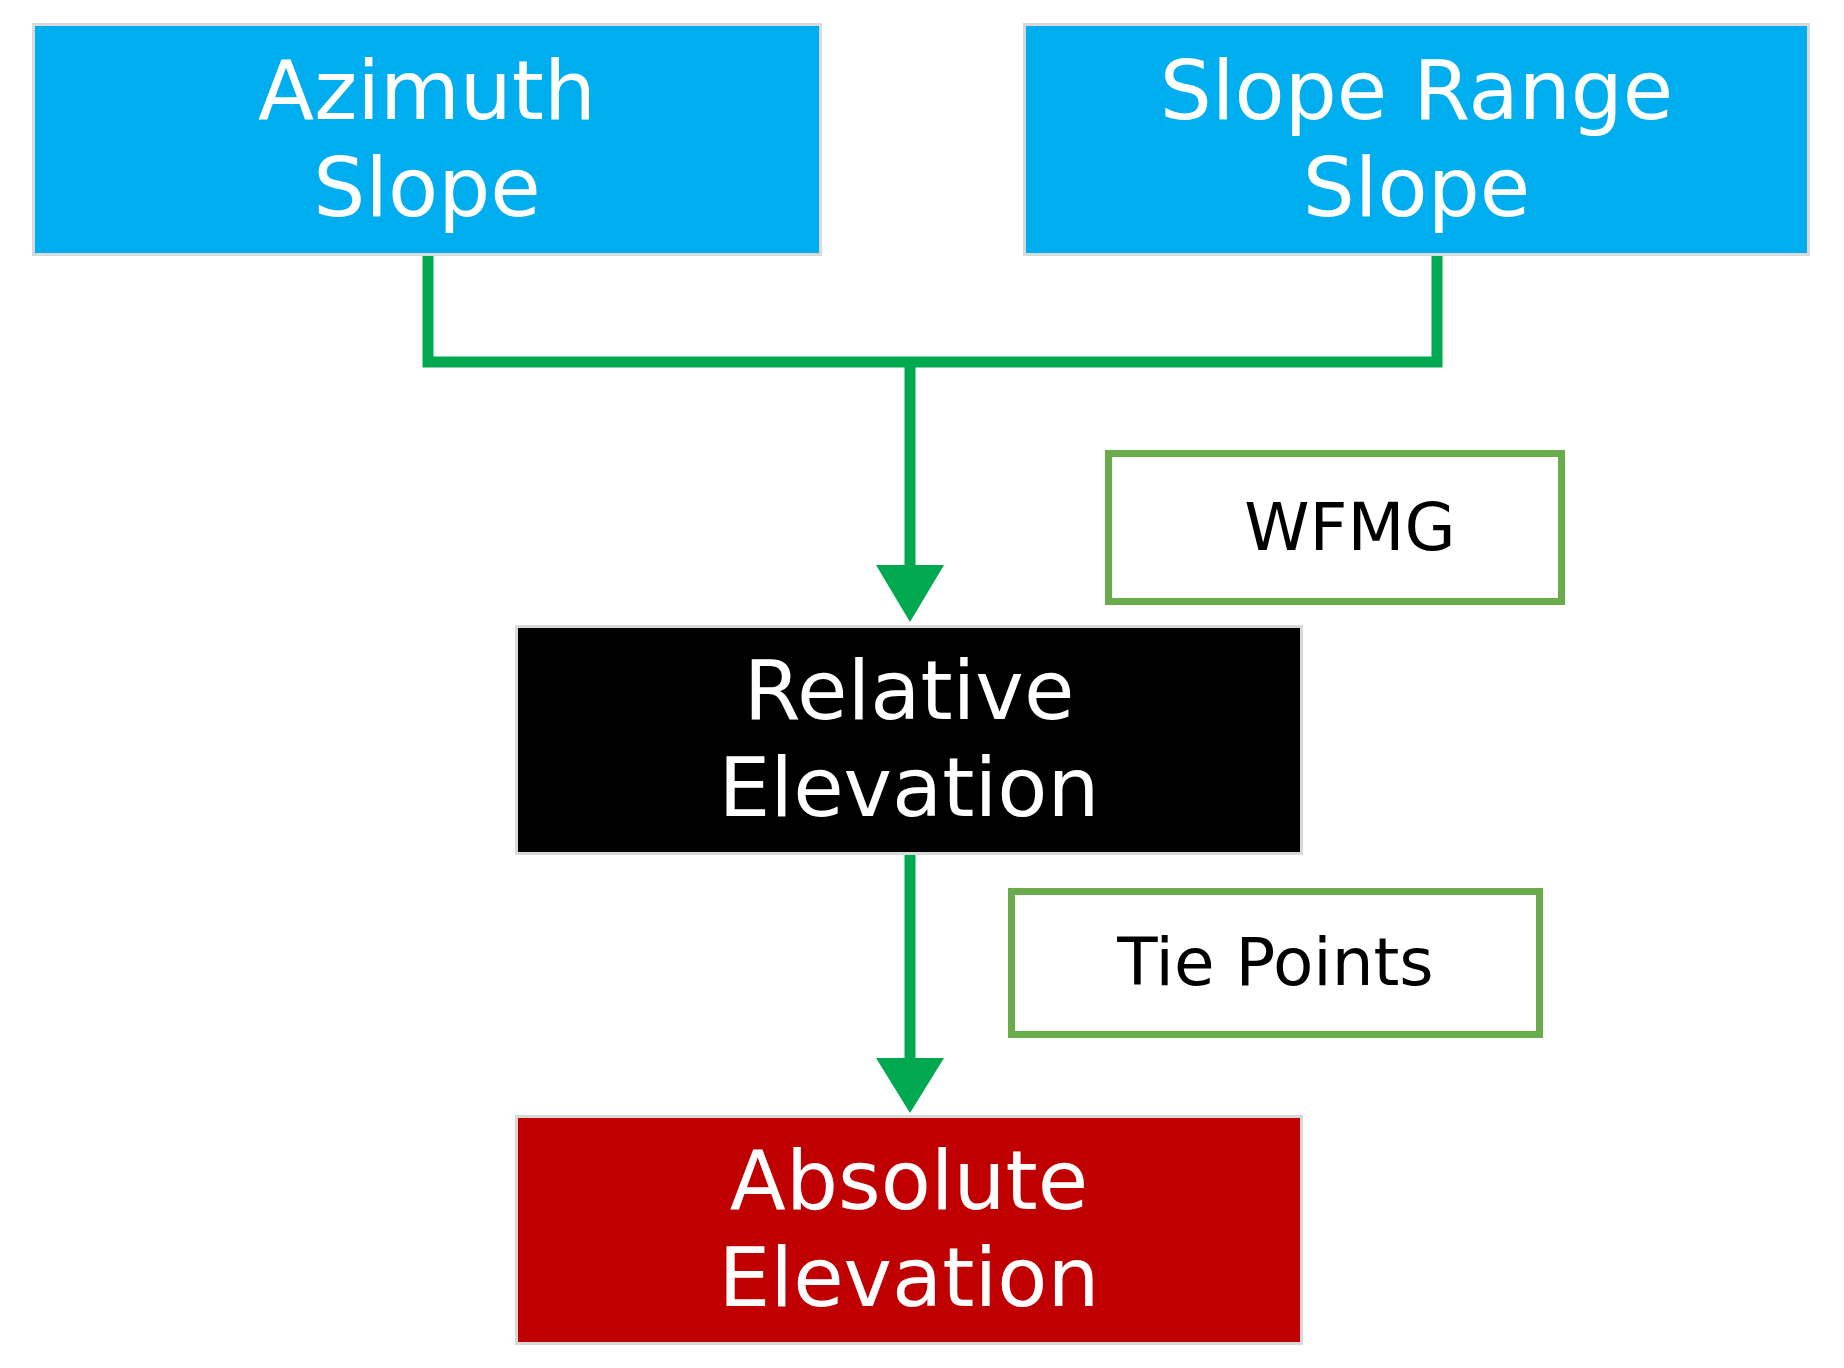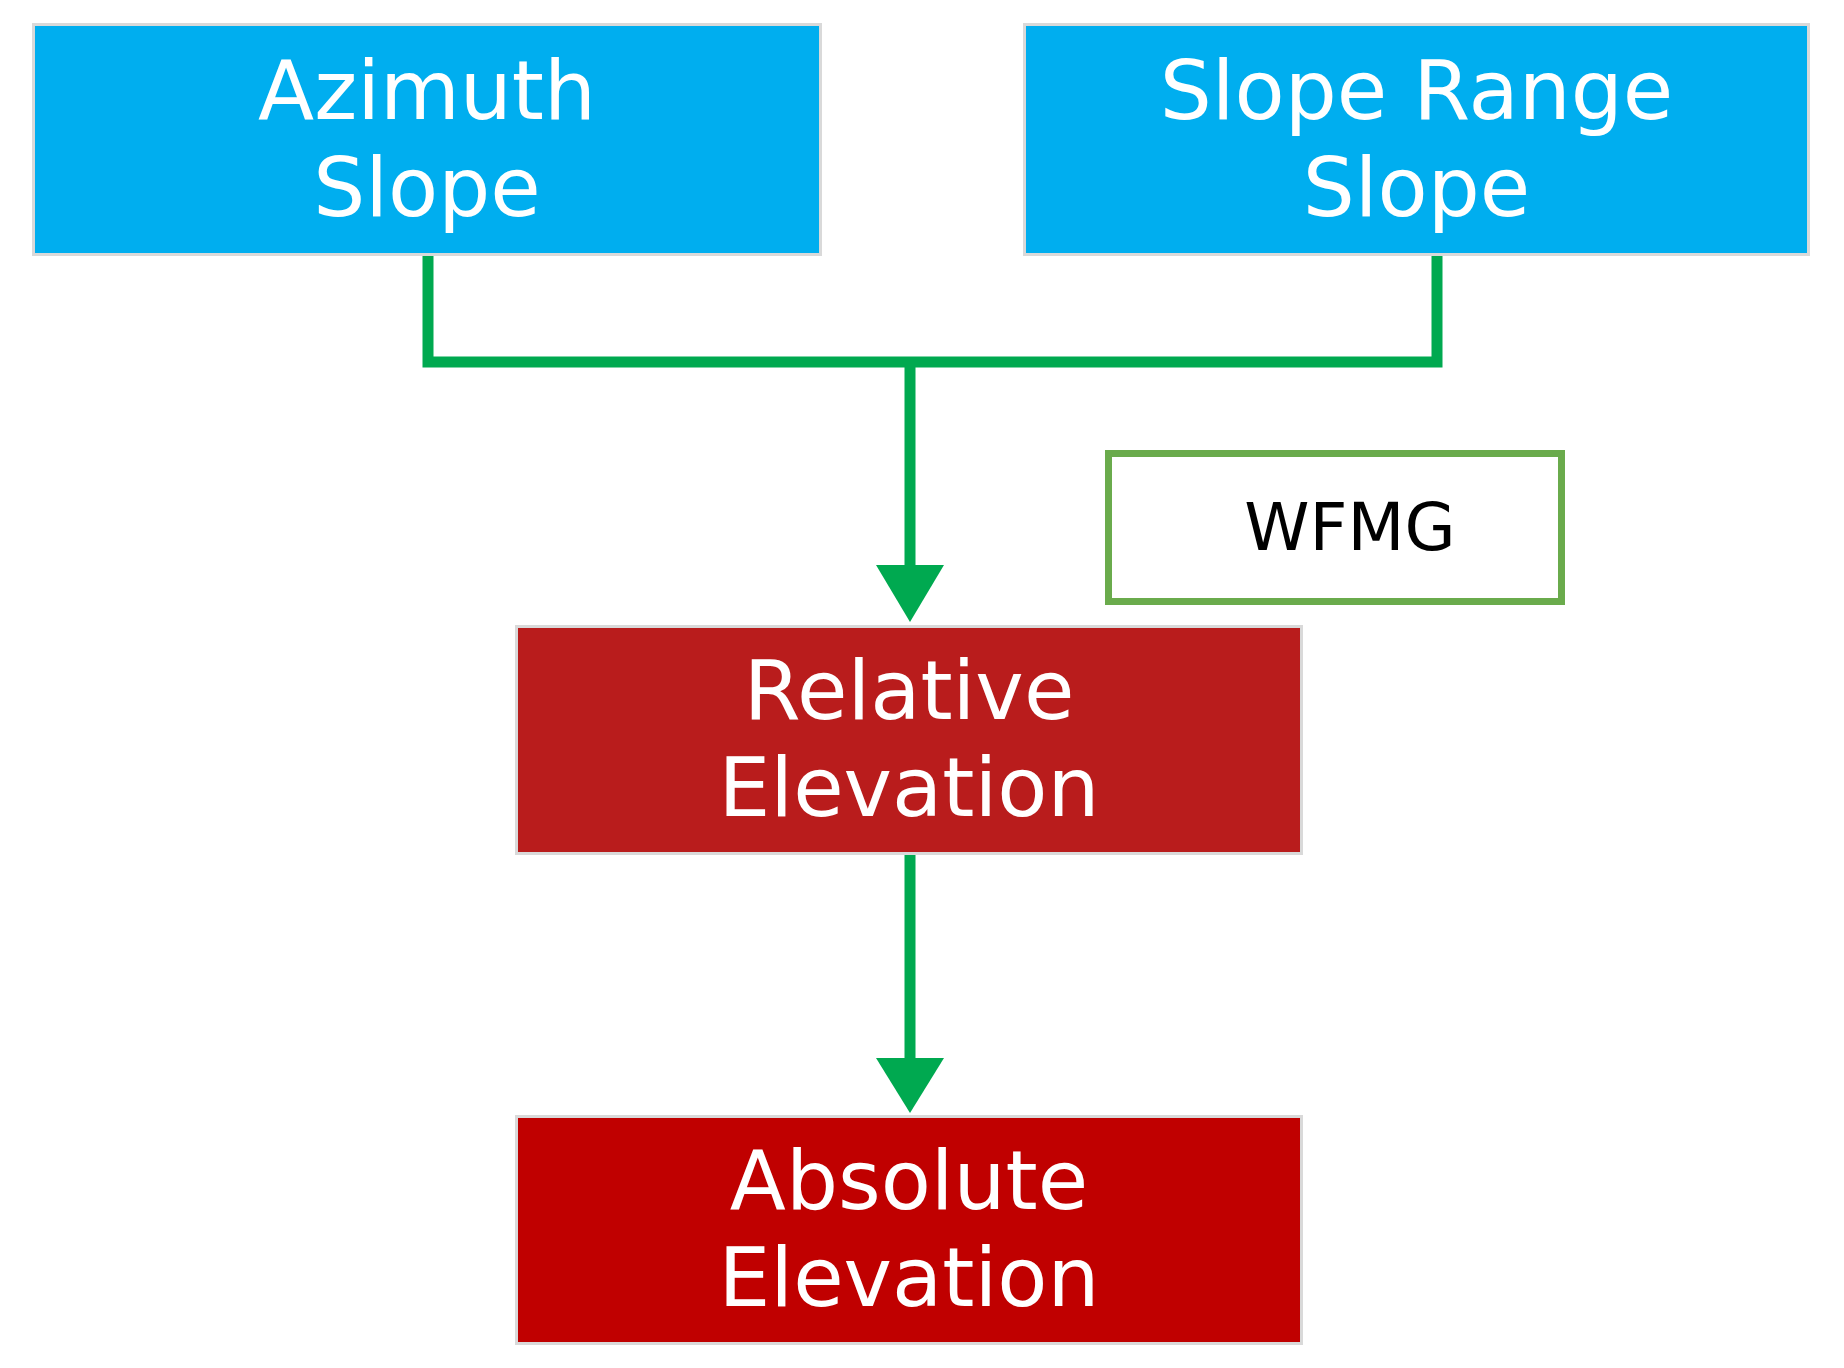--- a/index.html
+++ b/index.html
@@ -54,21 +54,21 @@
     background: #00AEEF;
     font-size: 82px;
   }
   #node-ground-range-slope {
     left: 1023px; top: 23px; width: 787px; height: 233px;
     background: #00AEEF;
     font-size: 82px;
   }
   #node-relative-elevation {
     left: 515px; top: 625px; width: 788px; height: 230px;
-    background: #b91c1c;
+    background: #000000;
     font-size: 82px;
   }
   #node-absolute-elevation {
     left: 515px; top: 1115px; width: 788px; height: 230px;
     background: #C00000;
     font-size: 82px;
     align-items: center;
   }
   #node-wfmg {
     left: 1105px; top: 450px; width: 460px; height: 155px;
@@ -117,14 +117,17 @@
 
   <div class="node node-filled" id="node-absolute-elevation">
     <span class="node-line">Absolute</span>
     <span class="node-line">Elevation</span>
   </div>
 
   <div class="node node-outline" id="node-wfmg">
     <span class="node-line">WFMG</span>
   </div>
 
+  <div class="node node-outline" id="node-tie-points">
+    <span class="node-line">Tie Points</span>
+  </div>
 
 </div>
 
 </body></html>

